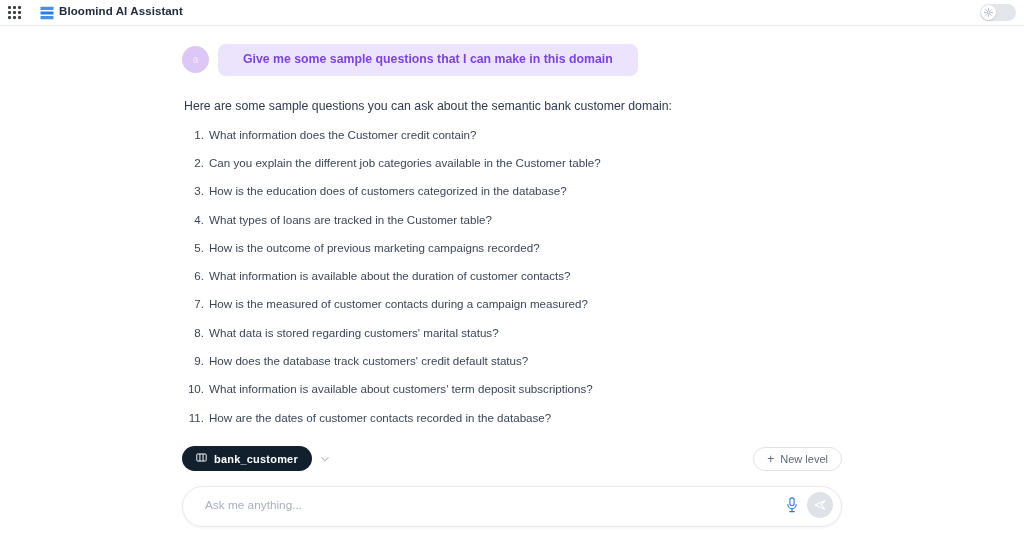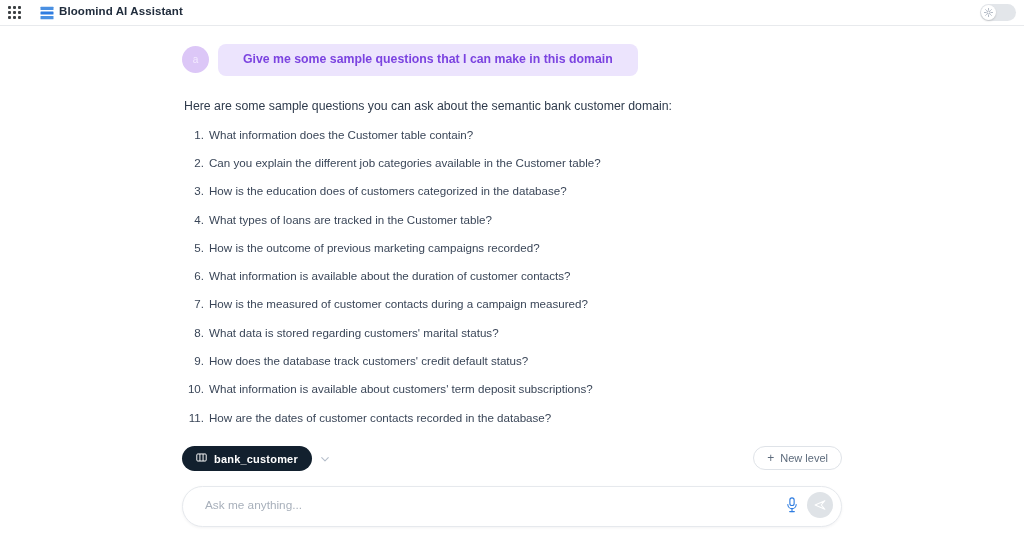--- a/index.html
+++ b/index.html
@@ -95,21 +95,21 @@
   
   .footer {
     position: absolute; left: 0; bottom: 0;
     width: 1024px; height: 109px;
     background: #ffffff;
   }
   .footer-inner {
     width: 660px; margin: 0 auto; position: relative;
     padding-top: 14px;
   }
-  .ctl-row { display: flex; align-items: flex-start; justify-content: space-between; }
+  .ctl-row { display: flex; align-items: center; justify-content: space-between; }
   .domain-left { display: flex; align-items: center; gap: 7px; }
   .domain-chip {
     display: flex; align-items: center; gap: 7px;
     background: #12202e; color: #ffffff;
     border: none; cursor: pointer;
     height: 25px; padding: 0 14px;
     border-radius: 13px;
     font-family: "Liberation Sans", sans-serif;
     font-size: 11px; font-weight: bold;
     letter-spacing: .2px;
@@ -212,21 +212,21 @@
       </div>
       <div class="user-bubble">Give me some sample questions that I can make in this domain</div>
     </div>
 
     <div class="assistant">
       <div class="assistant-intro">Here are some sample questions you can ask about the semantic bank customer domain:</div>
 
       <ul class="qlist" id="qlist">
           <li class="qitem">
             <span class="num">1.</span>
-            <span class="txt">What information does the Customer table contain?</span>
+            <span class="txt">What information does the Customer credit contain?</span>
           </li>
           <li class="qitem">
             <span class="num">2.</span>
             <span class="txt">Can you explain the different job categories available in the Customer table?</span>
           </li>
           <li class="qitem">
             <span class="num">3.</span>
             <span class="txt">How is the education does of customers categorized in the database?</span>
           </li>
           <li class="qitem">

